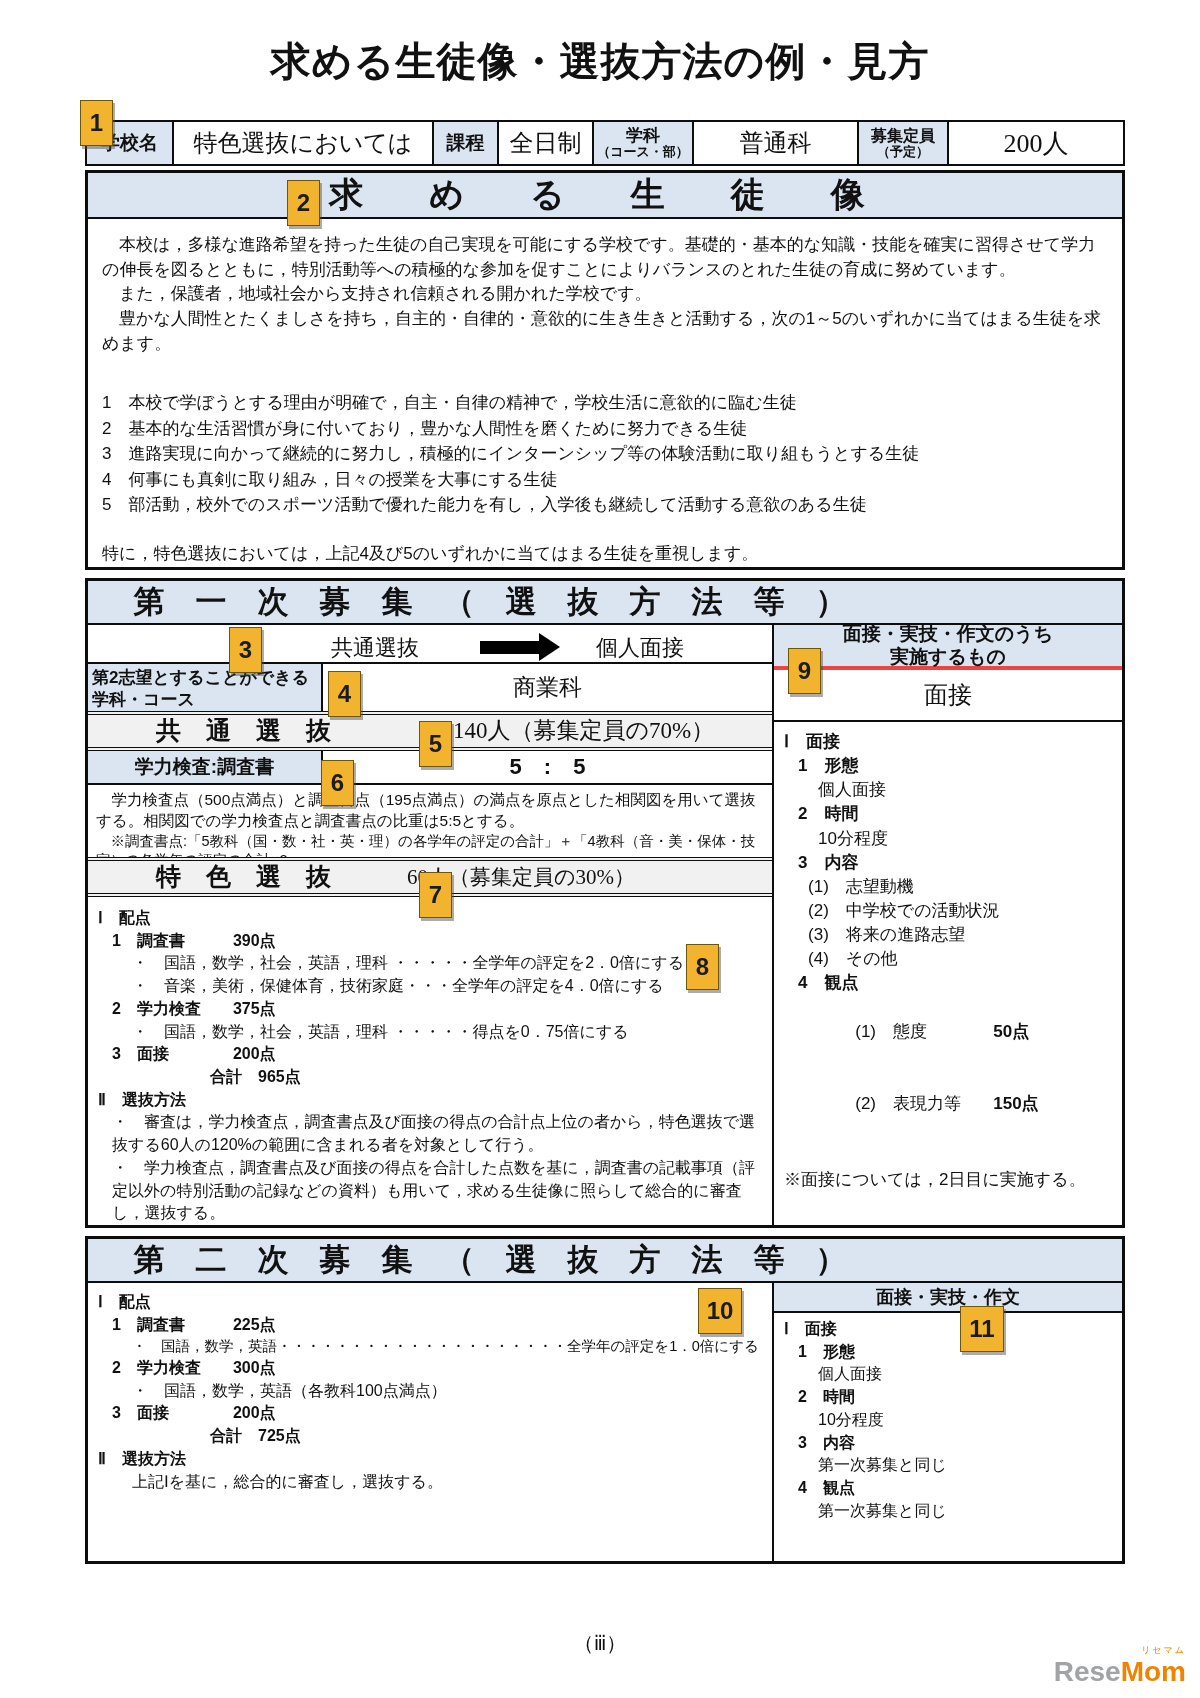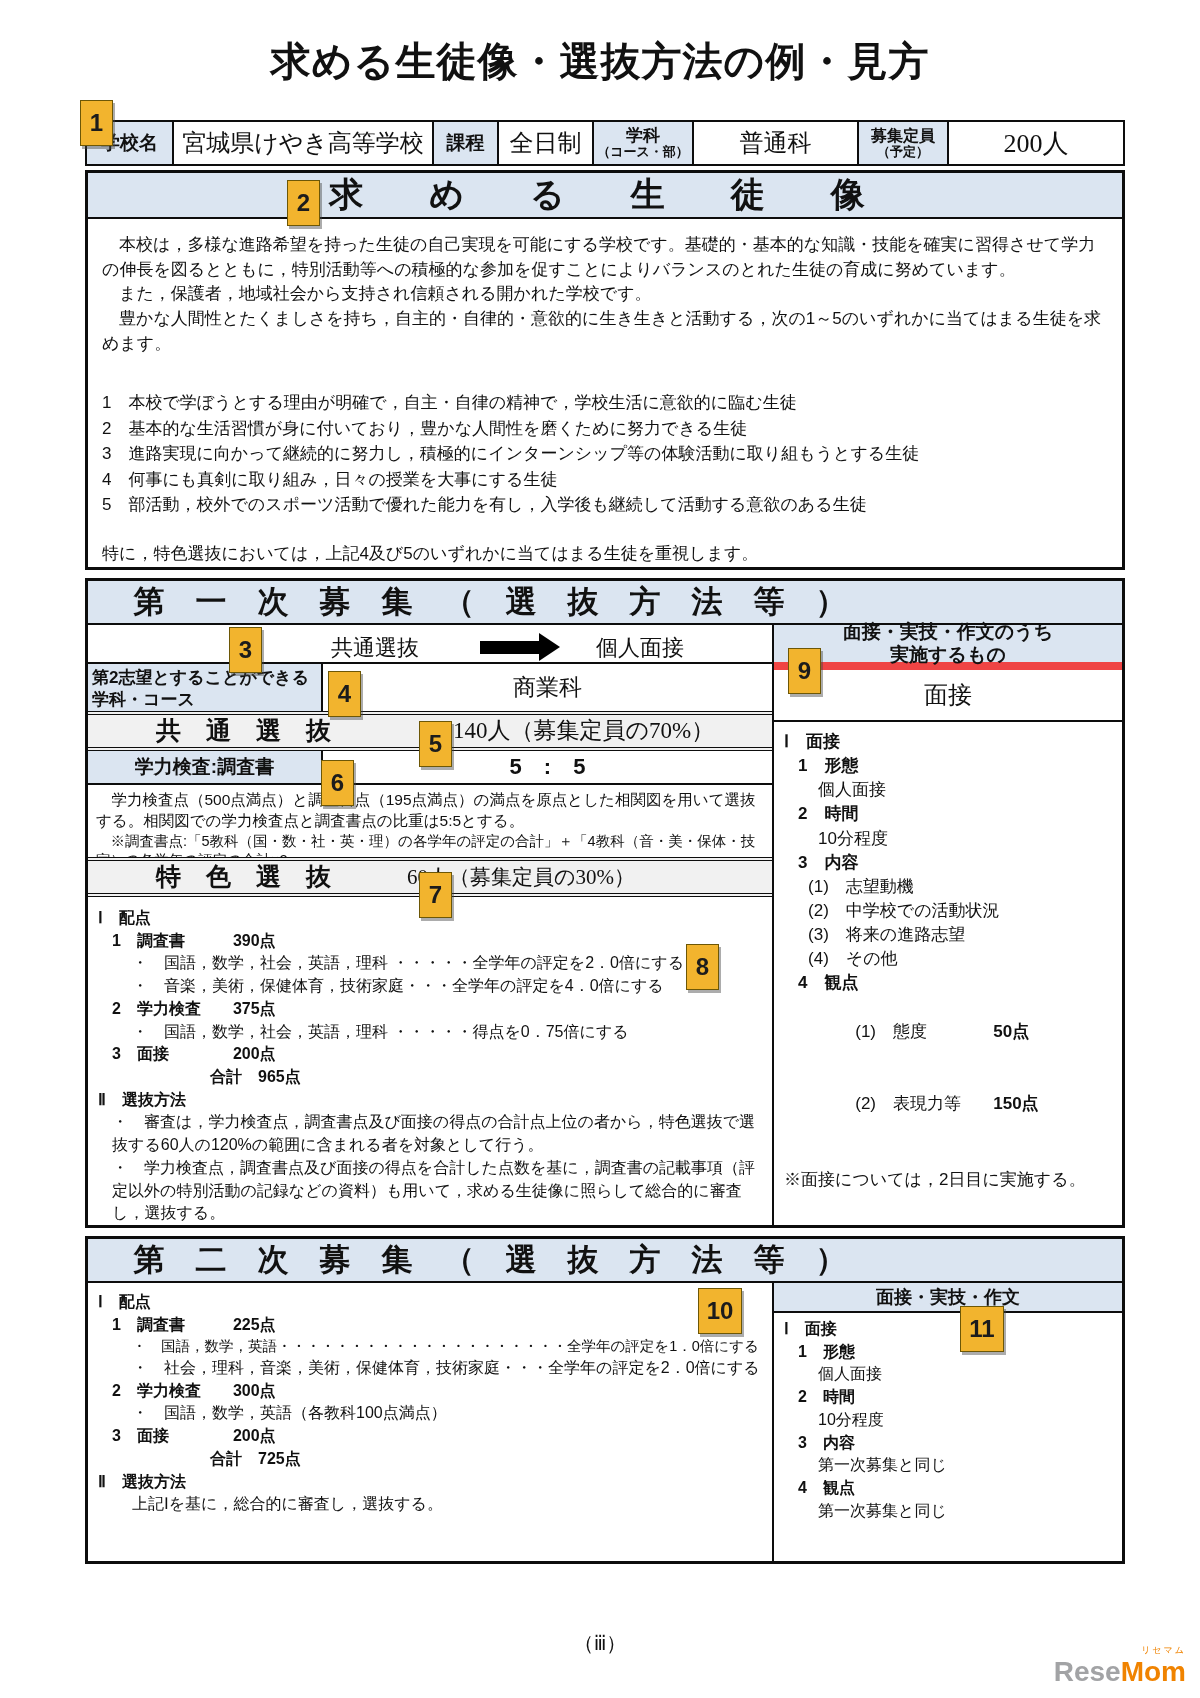--- a/index.html
+++ b/index.html
@@ -50,21 +50,21 @@
 <div class="badge" style="left:419px; top:721px;">5</div>
 <div class="badge" style="left:321px; top:760px;">6</div>
 <div class="badge" style="left:419px; top:872px;">7</div>
 <div class="badge" style="left:686px; top:944px;">8</div>
 <div class="badge" style="left:788px; top:648px;">9</div>
 <div class="badge" style="left:698px; top:1288px;width:44px;">10</div>
 <div class="badge" style="left:960px; top:1306px;width:44px;">11</div>
 
 <div class="abs" style="left:85px;top:120px;width:1040px;height:46px;border:2.5px solid #0d0d0d;display:flex;">
   <div class="ctr blue b" style="width:85px;font-size:19px;">学校名</div>
-  <div class="ctr serif" style="width:260px;border-left:2px solid #0d0d0d;font-size:24px;">宮城県けやき高等学校</div>
+  <div class="ctr serif" style="width:260px;border-left:2px solid #0d0d0d;font-size:24px;">特色選抜においては</div>
   <div class="ctr blue b" style="width:65px;border-left:2px solid #0d0d0d;font-size:19px;">課程</div>
   <div class="ctr serif" style="width:95px;border-left:2px solid #0d0d0d;font-size:24px;">全日制</div>
   <div class="ctr blue" style="width:100px;border-left:2px solid #0d0d0d;flex-direction:column;line-height:1.1;">
     <span class="b" style="font-size:17px;">学科</span>
     <span class="b" style="font-size:13px;">（コース・部）</span>
   </div>
   <div class="ctr serif" style="width:165px;border-left:2px solid #0d0d0d;font-size:24px;">普通科</div>
   <div class="ctr blue" style="width:90px;border-left:2px solid #0d0d0d;flex-direction:column;line-height:1.1;">
     <span class="b" style="font-size:16px;">募集定員</span>
     <span class="b" style="font-size:13px;">（予定）</span>
@@ -144,21 +144,21 @@
         <div class="ln i2">・　国語，数学，社会，英語，理科 ・・・・・得点を0．75倍にする</div>
         <div class="ln b i1">3　面接　　　　200点</div>
         <div class="ln b i3">合計　965点</div>
         <div class="ln b">Ⅱ　選抜方法</div>
         <div class="ln i1">・　審査は，学力検査点，調査書点及び面接の得点の合計点上位の者から，特色選抜で選抜する60人の120%の範囲に含まれる者を対象として行う。</div>
         <div class="ln i1">・　学力検査点，調査書点及び面接の得点を合計した点数を基に，調査書の記載事項（評定以外の特別活動の記録などの資料）も用いて，求める生徒像に照らして総合的に審査し，選抜する。</div>
       </div>
     </div>
 
     <div style="width:352px;border-left:2px solid #0d0d0d;display:flex;flex-direction:column;">
-      <div class="blue ctr" style="height:45px;border-bottom:8px solid #ef4444;flex-direction:column;line-height:1.2;">
+      <div class="blue ctr" style="height:45px;border-bottom:4px solid #ef4444;flex-direction:column;line-height:1.2;">
         <span class="b" style="font-size:19px;">面接・実技・作文のうち</span>
         <span class="b" style="font-size:19px;">実施するもの</span>
       </div>
       <div class="ctr serif" style="height:52px;border-bottom:2px solid #0d0d0d;font-size:24px;">面接</div>
       <div style="flex:1;padding:8px 10px 0 10px;">
         <div class="ln b" style="font-size:17px;">Ⅰ　面接</div>
         <div class="ln b i1" style="font-size:17px;">1　形態</div>
         <div class="ln i2" style="font-size:17px;">個人面接</div>
         <div class="ln b i1" style="font-size:17px;">2　時間</div>
         <div class="ln i2" style="font-size:17px;">10分程度</div>
@@ -184,21 +184,20 @@
   <div class="bluebar" style="height:44px;border-bottom:2.5px solid #0d0d0d;">
     <span style="font-size:31px;padding-right:230px;">第　二　次　募　集　（　選　抜　方　法　等　）</span>
   </div>
 
   <div style="display:flex;height:278px;">
 
     <div style="width:688px;padding:8px 12px 0 10px;">
       <div class="ln b">Ⅰ　配点</div>
       <div class="ln b i1">1　調査書　　　225点</div>
       <div class="ln i2 small">・　国語，数学，英語・・・・・・・・・・・・・・・・・・・・全学年の評定を1．0倍にする</div>
-      <div class="ln i2">・　社会，理科，音楽，美術，保健体育，技術家庭・・・全学年の評定を2．0倍にする</div>
       <div class="ln b i1">2　学力検査　　300点</div>
       <div class="ln i2">・　国語，数学，英語（各教科100点満点）</div>
       <div class="ln b i1">3　面接　　　　200点</div>
       <div class="ln b i3">合計　725点</div>
       <div class="ln b">Ⅱ　選抜方法</div>
       <div class="ln i2">上記Ⅰを基に，総合的に審査し，選抜する。</div>
     </div>
 
     <div style="width:352px;border-left:2px solid #0d0d0d;display:flex;flex-direction:column;">
       <div class="blue ctr b" style="height:30px;border-bottom:2px solid #0d0d0d;font-size:18px;">面接・実技・作文</div>

